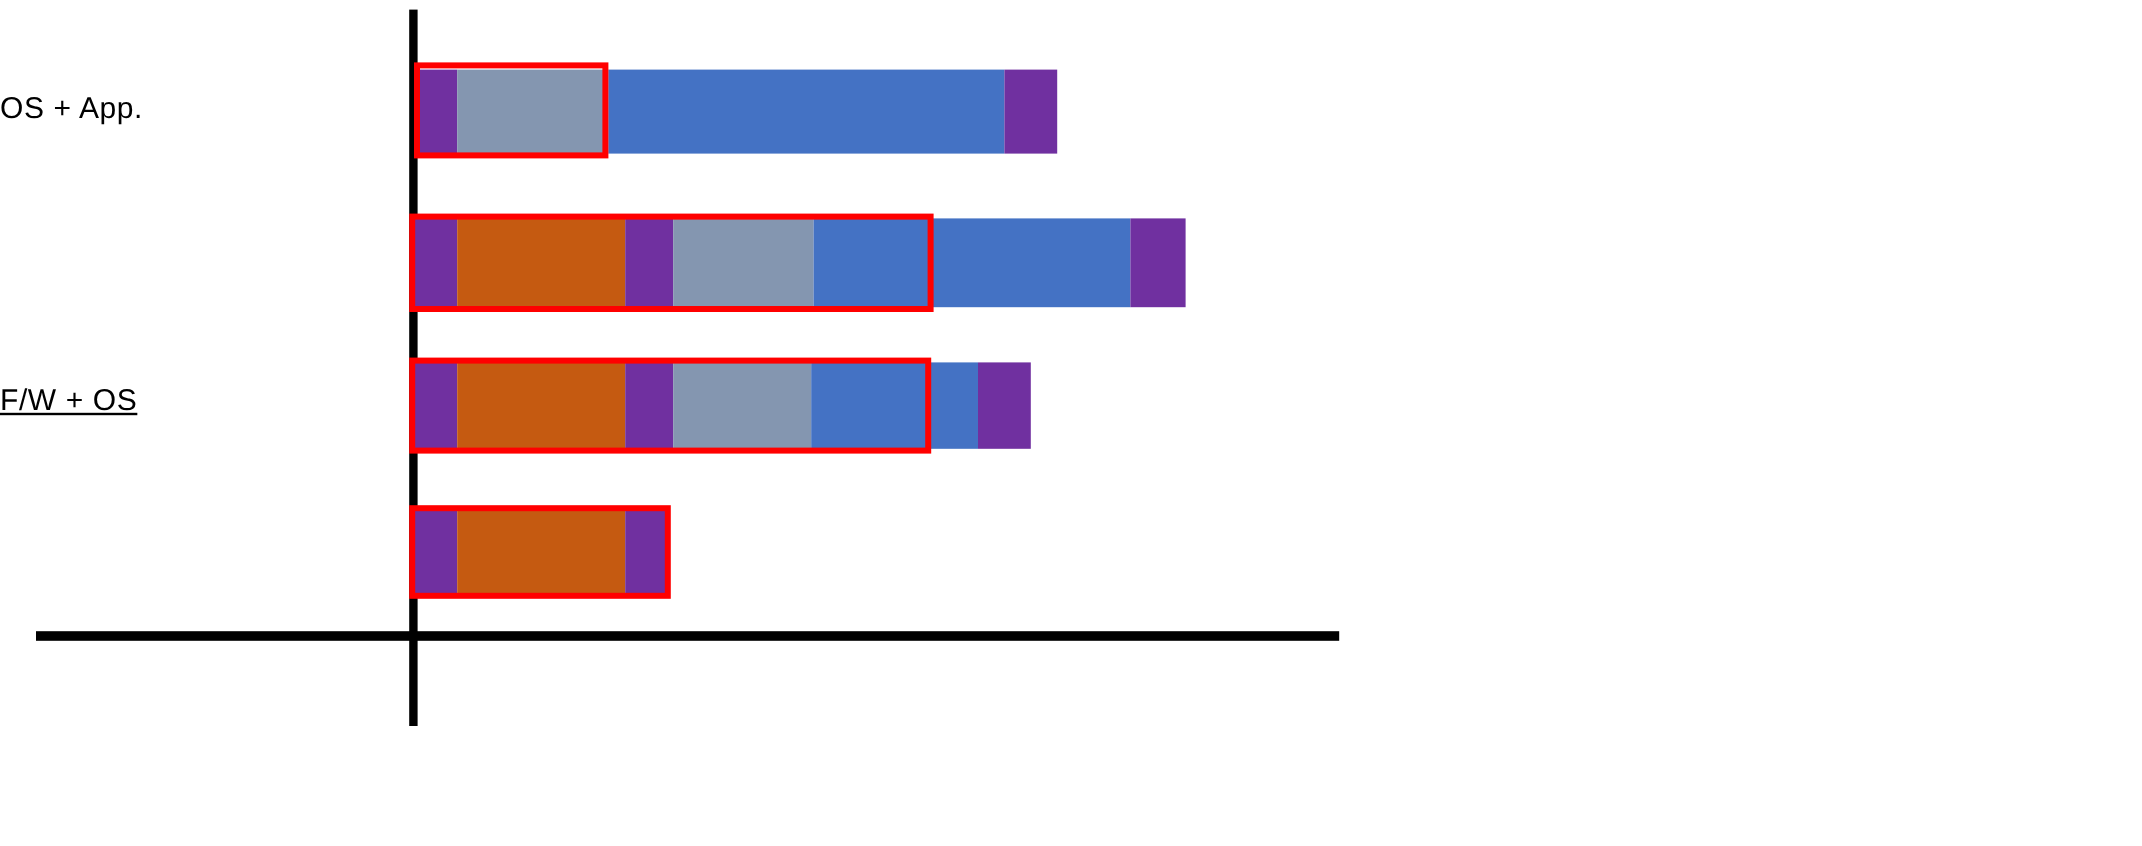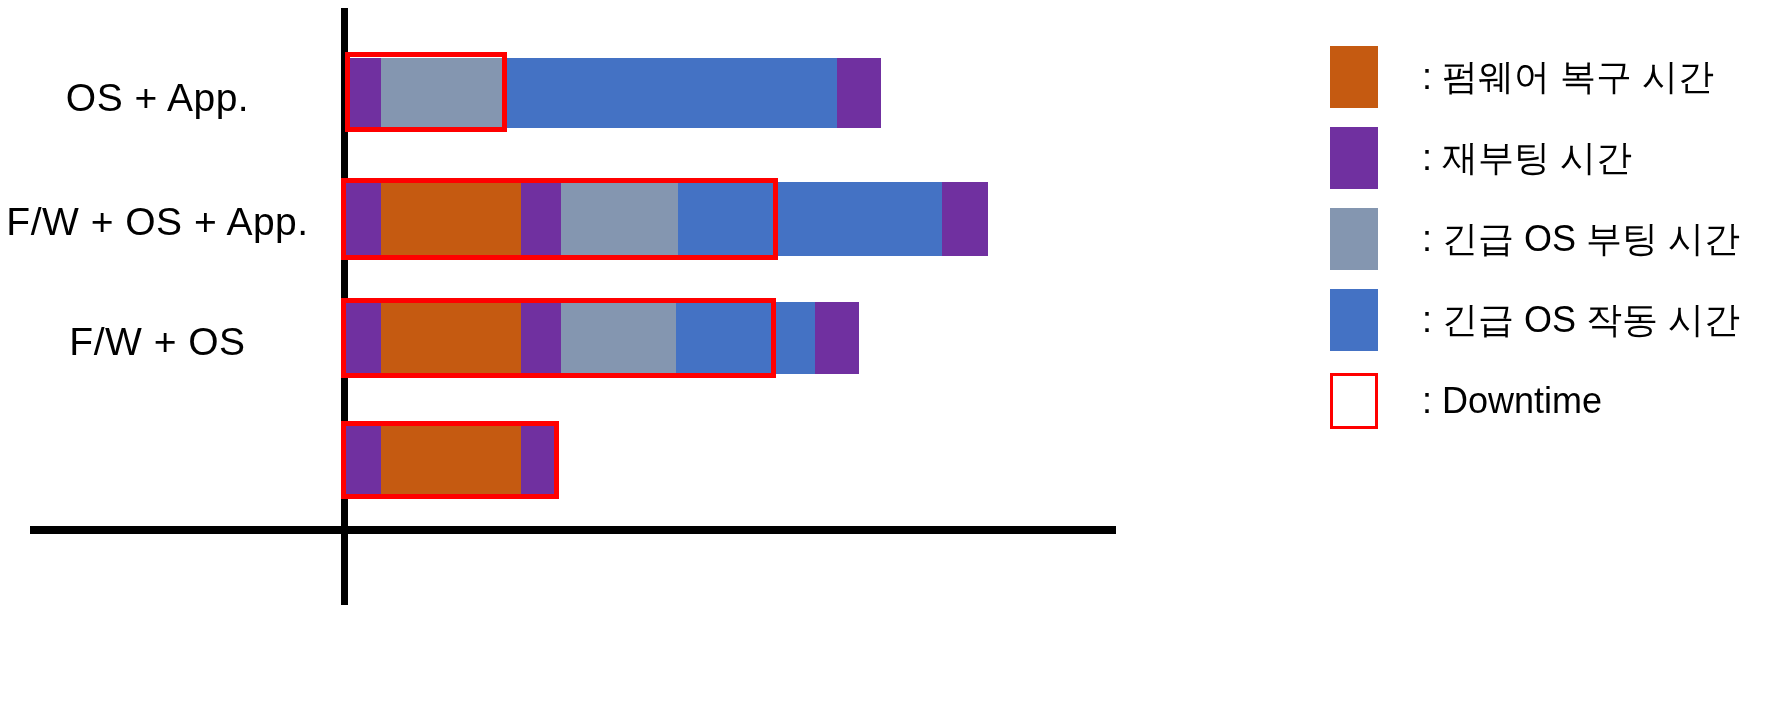--- a/index.html
+++ b/index.html
@@ -35,22 +35,22 @@
     left: 30px;
     top: 526px;
     width: 1086px;
     height: 8px;
     background: #000000;
   }
 
   
   .cat-label {
     position: absolute;
-    text-align: center;
-    font-size: 39px;
+    text-align: left;
+    font-size: 25px;
     line-height: 1;
     color: #000000;
     white-space: nowrap;
     letter-spacing: 0.5px;
     font-weight: 400;
   }
 
   
   .bar-row {
     position: absolute;
@@ -107,22 +107,21 @@
 </style>
 </head>
 <body>
 
 <div id="root">
 
   <div class="axis-v"></div>
   <div class="axis-h"></div>
 
   <div class="cat-label" style="left:0px; width:315px; top:78px;">OS + App.</div>
-  <div class="cat-label" style="left:0px; width:315px; top:202px;">F/W + OS + App.</div>
-  <div class="cat-label" style="left:0px; width:315px; top:322px;">F/W + OS</div>
+  <div class="cat-label" style="left:0px; width:315px; top:322px;text-decoration:underline;">F/W + OS</div>
 
   <div id="bars-layer">
       <div class="bar-row" style="left: 345px; top: 58px; height: 70px;">
         <div class="seg" style="width: 36px; background: rgb(112, 48, 160);"></div>
         <div class="seg" style="width: 126px; background: rgb(132, 150, 176);"></div>
         <div class="seg" style="width: 330px; background: rgb(68, 114, 196);"></div>
         <div class="seg" style="width: 44px; background: rgb(112, 48, 160);"></div>
       </div>
       <div class="downtime-box" style="left: 345px; top: 52px; width: 162px; height: 80px; border-color: rgb(255, 0, 0);"></div>
       <div class="bar-row" style="left: 345px; top: 182px; height: 74px;">
@@ -144,36 +143,14 @@
       </div>
       <div class="downtime-box" style="left: 341px; top: 298px; width: 435px; height: 80px; border-color: rgb(255, 0, 0);"></div>
       <div class="bar-row" style="left: 345px; top: 425px; height: 70px;">
         <div class="seg" style="width: 36px; background: rgb(112, 48, 160);"></div>
         <div class="seg" style="width: 140px; background: rgb(197, 90, 17);"></div>
         <div class="seg" style="width: 36px; background: rgb(112, 48, 160);"></div>
       </div>
       <div class="downtime-box" style="left: 341px; top: 421px; width: 218px; height: 78px; border-color: rgb(255, 0, 0);"></div>
     </div>
 
-  <div class="legend" id="legend">
-      <div class="legend-item">
-        <div class="legend-swatch" style="background: rgb(197, 90, 17);"></div>
-        <div class="legend-text">: 펌웨어 복구 시간</div>
-      </div>
-      <div class="legend-item">
-        <div class="legend-swatch" style="background: rgb(112, 48, 160);"></div>
-        <div class="legend-text">: 재부팅 시간</div>
-      </div>
-      <div class="legend-item">
-        <div class="legend-swatch" style="background: rgb(132, 150, 176);"></div>
-        <div class="legend-text">: 긴급 OS 부팅 시간</div>
-      </div>
-      <div class="legend-item">
-        <div class="legend-swatch" style="background: rgb(68, 114, 196);"></div>
-        <div class="legend-text">: 긴급 OS 작동 시간</div>
-      </div>
-      <div class="legend-item">
-        <div class="legend-swatch outline" style="border-color: rgb(255, 0, 0);"></div>
-        <div class="legend-text">: Downtime</div>
-      </div>
-    </div>
 
 </div>
 
 </body></html>

